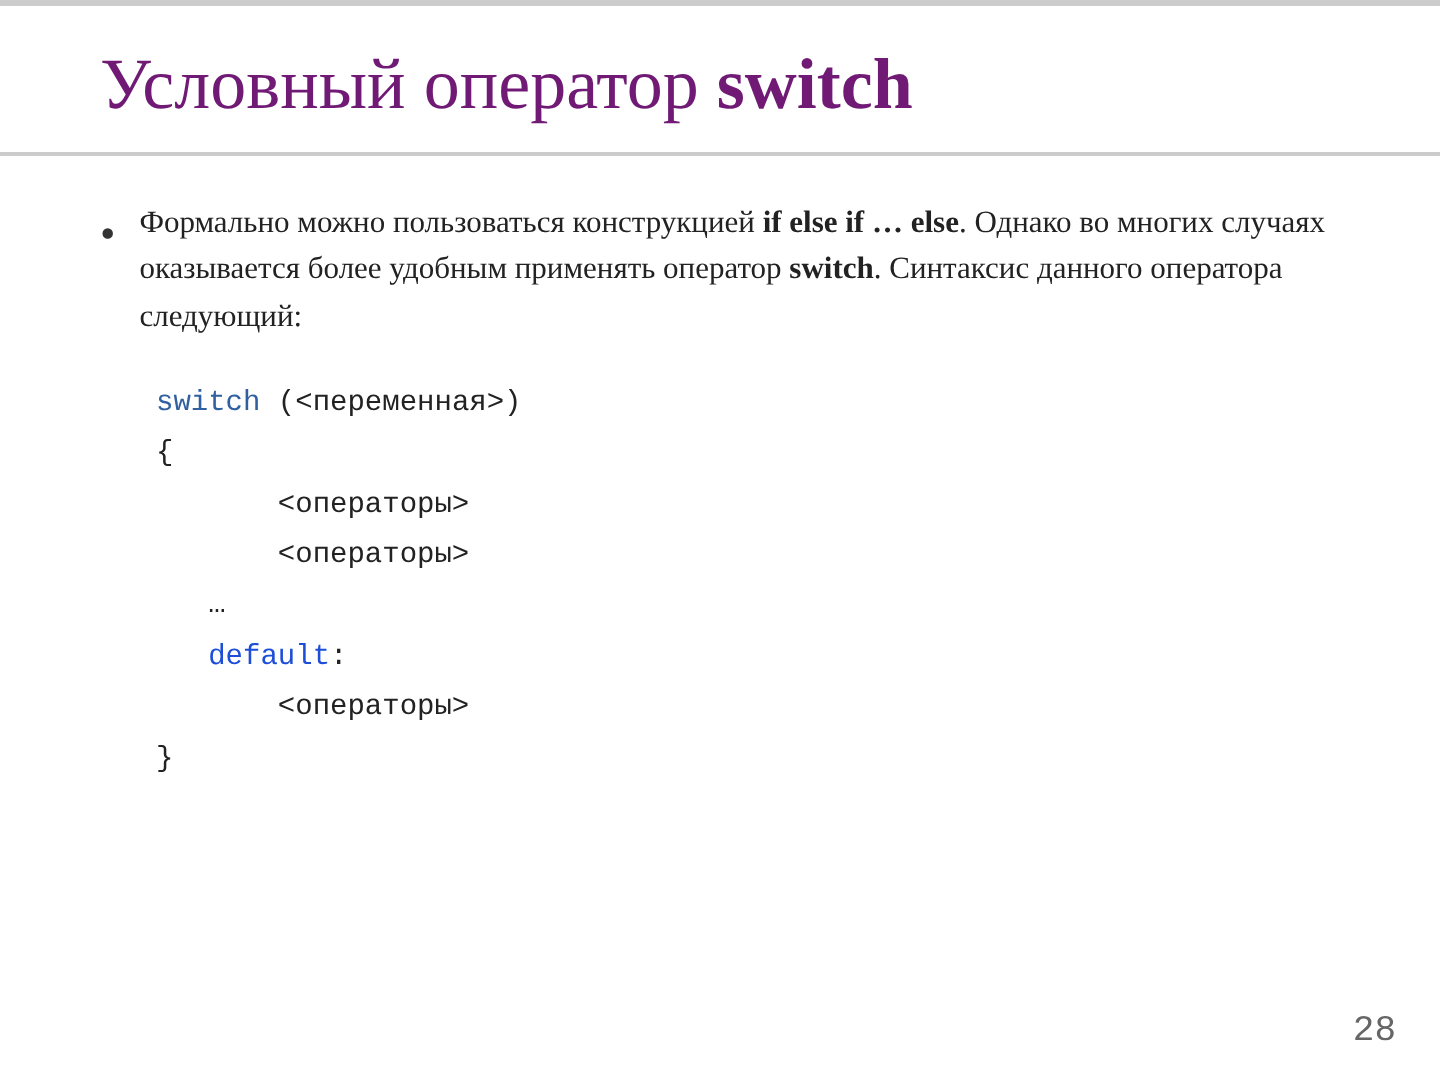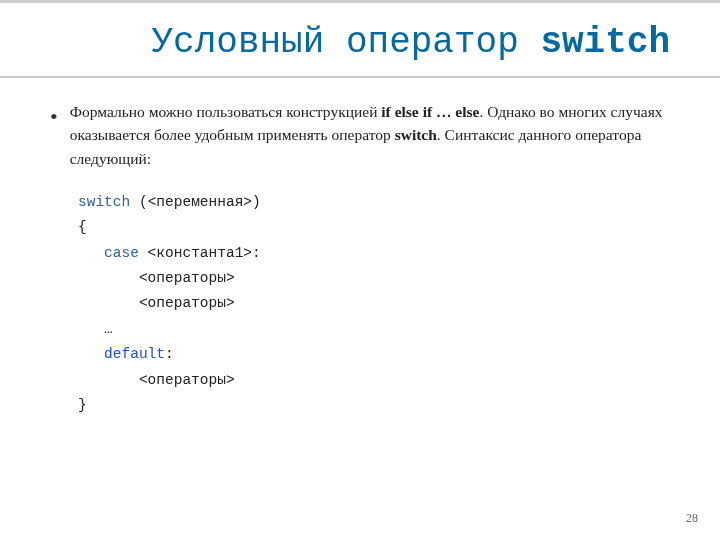--- a/index.html
+++ b/index.html
@@ -26,26 +26,25 @@
       height: 3px;
       background: #cccccc;
       margin-bottom: 0;
     }
 
     .title-area {
       padding: 18px 50px 12px 50px;
     }
 
     .title-text {
-      font-family: Liberation Mono, monospace;
+      font-family: Liberation Serif, serif;
       font-size: 36px;
       font-weight: normal;
-      color: #0369a1;
+      color: #701a75;
       line-height: 1.2;
-      text-align: right;
     }
 
     .title-text .bold-part {
       font-weight: bold;
     }
 
     .bottom-title-line {
       width: 100%;
       height: 2px;
       background: #cccccc;
@@ -100,22 +99,22 @@
 
     .code-block .kw-default {
       color: #1d4ed8;
       font-weight: normal;
     }
 
     .page-number {
       position: absolute;
       bottom: 14px;
       right: 22px;
-      font-family: Liberation Serif, serif;
-      font-size: 12px;
+      font-family: Liberation Mono, monospace;
+      font-size: 18px;
       color: #666666;
     }
   </style>
 </head>
 <body>
 
 <div class="slide">
   <div class="top-line"></div>
 
   <div class="title-area">
@@ -131,21 +130,20 @@
     <div class="bullet-item">
       <span class="bullet-dot">•</span>
       <div class="bullet-text">
         Формально можно пользоваться конструкцией <span class="kw-bold">if else if … else</span>. Однако во многих случаях оказывается более удобным применять оператор <span class="kw-bold">switch</span>. Синтаксис данного оператора следующий:
       </div>
     </div>
 
     <div class="code-block">
       <div><span class="kw">switch</span> (<span>&lt;переменная&gt;</span>)</div>
       <div>{</div>
-      <div>&nbsp;&nbsp;&nbsp;<span class="kw">case</span> &lt;константа1&gt;:</div>
       <div>&nbsp;&nbsp;&nbsp;&nbsp;&nbsp;&nbsp;&nbsp;&lt;операторы&gt;</div>
       <div>&nbsp;&nbsp;&nbsp;&nbsp;&nbsp;&nbsp;&nbsp;&lt;операторы&gt;</div>
       <div>&nbsp;&nbsp;&nbsp;…</div>
       <div>&nbsp;&nbsp;&nbsp;<span class="kw-default">default</span>:</div>
       <div>&nbsp;&nbsp;&nbsp;&nbsp;&nbsp;&nbsp;&nbsp;&lt;операторы&gt;</div>
       <div>}</div>
     </div>
 
   </div>
 

